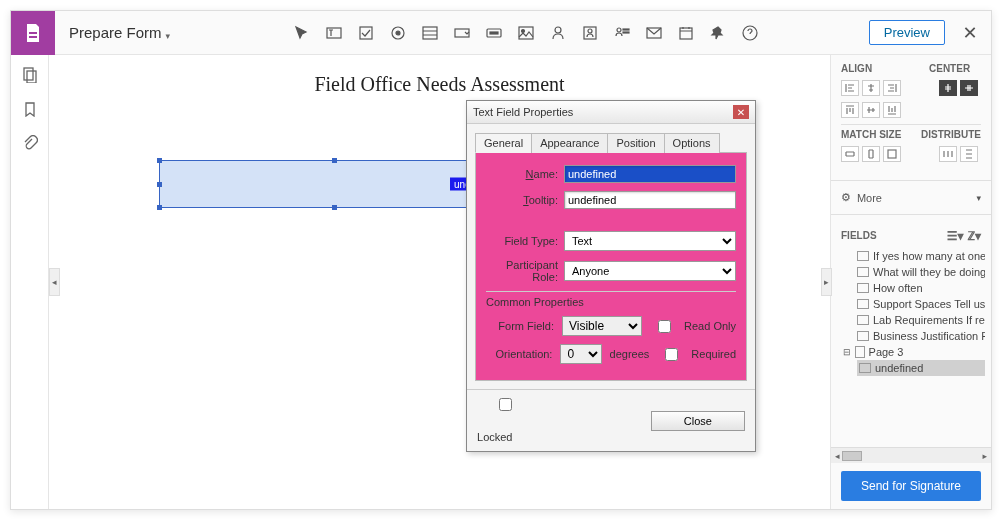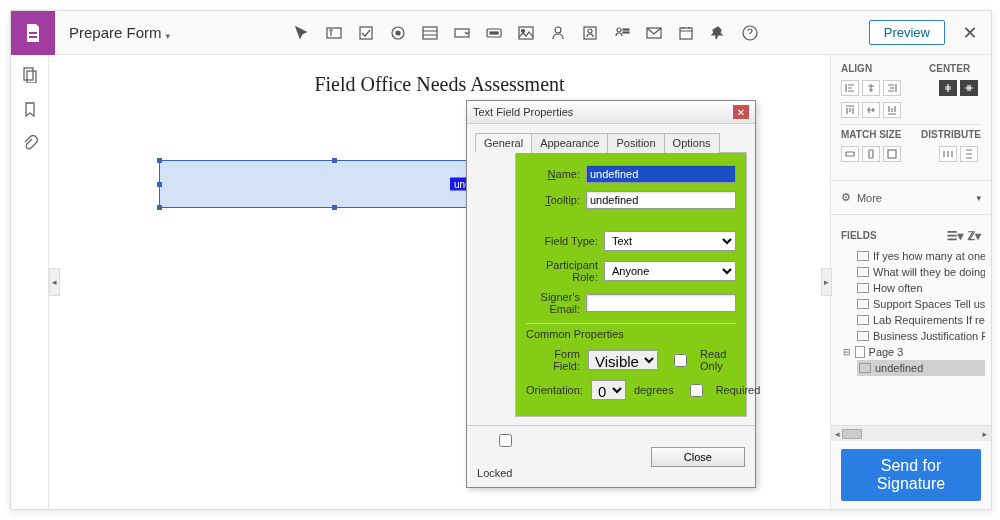--- a/index.html
+++ b/index.html
@@ -49,42 +49,42 @@
 .fields-list { flex: 1; overflow: hidden; padding: 0 6px; font-size: 11px; }
 .field-item { display: flex; align-items: center; gap: 4px; padding: 2px 0 2px 20px; white-space: nowrap; overflow: hidden; text-overflow: ellipsis; cursor: pointer; }
 .field-item .ficon { width: 12px; height: 10px; border: 1px solid #999; display: inline-block; flex-shrink: 0; }
 .page-item { padding: 2px 0 2px 6px; display: flex; align-items: center; gap: 4px; }
 .page-item .exp { font-size: 9px; color: #666; }
 .page-item .picon { width: 10px; height: 12px; border: 1px solid #999; display: inline-block; }
 .field-item.sel { background: #d0d0d0; margin-left: 20px; padding-left: 2px; }
 .hscroll { height: 16px; background: #eee; border-top: 1px solid #ddd; display: flex; align-items: center; padding: 0 4px; gap: 2px; }
 .hscroll .arrow { font-size: 9px; color: #666; cursor: pointer; }
 .hscroll .thumb { width: 20px; height: 10px; background: #ccc; border: 1px solid #aaa; }
-.send-btn { margin: 8px 10px; background: #2a7de1; color: #fff; border: none; padding: 8px; font-size: 16px; cursor: pointer; border-radius: 2px; }
+.send-btn { margin: 8px 10px; background: #2a7de1; color: #fff; border: none; padding: 8px; font-size: 12px; cursor: pointer; border-radius: 2px; }
 
 .dialog { position: absolute; left: 455px; top: 89px; width: 290px; background: #f4f4f4; border: 1px solid #888; box-shadow: 2px 2px 6px rgba(0,0,0,0.2); font-size: 11px; color: #333; }
 .dlg-title { background: linear-gradient(#fdfdfd,#e8e8e8); border-bottom: 1px solid #ccc; padding: 4px 6px; display: flex; align-items: center; font-size: 11px; }
 .dlg-title .sp { flex: 1; }
 .dlg-close { width: 16px; height: 14px; background: #c75050; color: #fff; font-size: 10px; display: flex; align-items: center; justify-content: center; cursor: pointer; }
 .dlg-body { padding: 8px; }
 .tabs { display: flex; border-bottom: 1px solid #bbb; font-size: 11px; }
 .tab { padding: 3px 8px; border: 1px solid #bbb; border-bottom: none; background: #eee; margin-right: -1px; cursor: pointer; position: relative; top: 1px; }
 .tab.active { background: #f4f4f4; border-bottom: 1px solid #f4f4f4; }
-.form-area { border: 1px solid #bbb; border-top: none; padding: 12px 10px 8px; background: #84cc16; margin-left: 40px; }
+.form-area { border: 1px solid #bbb; border-top: none; padding: 12px 10px 8px; background: #ec4899; }
 .frow { display: flex; align-items: center; margin-bottom: 8px; }
 .frow label { width: 78px; text-align: right; padding-right: 6px; font-size: 11px; }
 .frow label .ul { text-decoration: underline; }
 .frow input[type=text], .frow select { flex: 1; border: 1px solid #999; box-shadow: inset 1px 1px 2px rgba(0,0,0,0.15); font-size: 11px; padding: 2px 3px; background: #fff; height: 18px; }
 .frow select { height: 20px; box-shadow: none; }
 .frow input.sel { background: #1a4fc7; color: #fff; }
 .fgroup { border: 1px solid #ccc; border-left: none; border-right: none; border-bottom: none; margin-top: 6px; padding-top: 4px; }
 .fgroup-title { font-size: 11px; margin-bottom: 8px; }
 .cprow { display: flex; align-items: center; margin-bottom: 8px; gap: 8px; }
 .cprow label { width: 68px; text-align: right; font-size: 11px; }
-.cprow select { border: 1px solid #999; font-size: 15px; padding: 1px 2px; height: 20px; }
+.cprow select { border: 1px solid #999; font-size: 12px; padding: 1px 2px; height: 20px; }
 .cprow .cb { display: flex; align-items: center; gap: 13px; font-size: 11px; }
 .dlg-foot { display: flex; align-items: center; padding: 8px 10px; border-top: 1px solid #ccc; }
 .dlg-foot .sp { flex: 1; }
 .dlg-foot .cb { display: flex; align-items: flex-end; gap: 20px; font-size: 11px; flex-direction: column; }
 .dlg-btn { border: 1px solid #999; background: linear-gradient(#fdfdfd,#e4e4e4); padding: 3px 32px; font-size: 11px; cursor: pointer; }
 </style>
 </head>
 <body>
 
 <div class="app">
@@ -399,24 +399,20 @@
         </div>
         <div style="height:14px"></div>
         <div class="frow">
           <label>Field Type:</label>
           <select><option>Text</option></select>
         </div>
         <div class="frow">
           <label>Participant Role:</label>
           <select><option>Anyone</option></select>
         </div>
-        <div class="frow">
-          <label>Signer's Email:</label>
-          <input type="text" value="" style="">
-        </div>
         <div class="fgroup">
           <div class="fgroup-title">Common Properties</div>
           <div class="cprow">
             <label><span class="ul">F</span>orm Field:</label>
             <select style="width:80px"><option>Visible</option></select>
             <span style="flex:1"></span>
             <span class="cb">
                 <input type="checkbox" style="">
                 <span><span class="ul">R</span>ead Only</span>
               </span>

